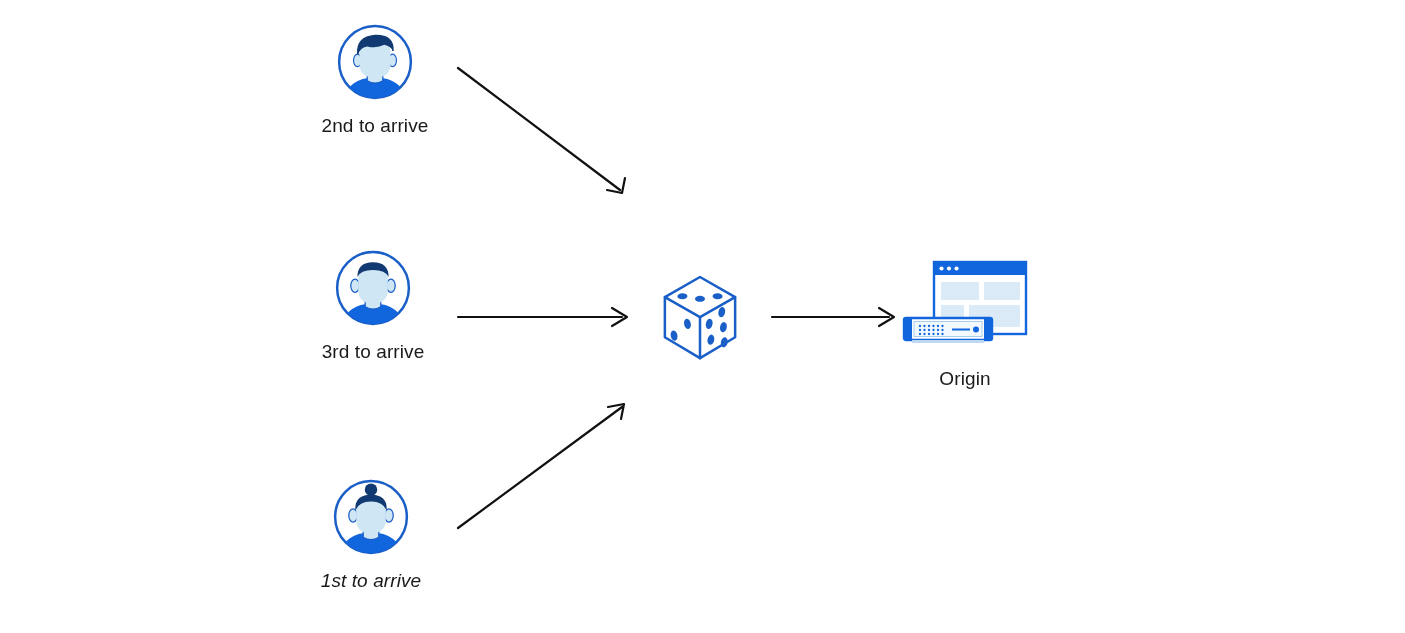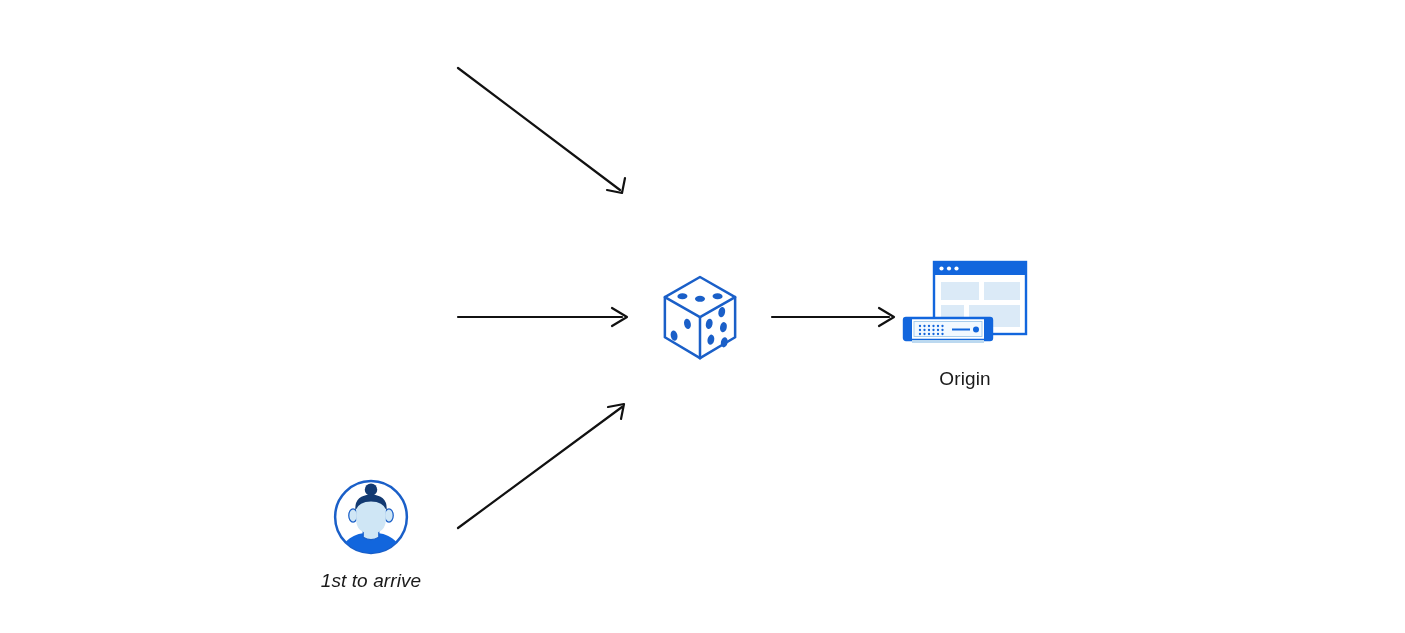--- a/index.html
+++ b/index.html
@@ -93,21 +93,68 @@
       <line x1="458" y1="528" x2="622" y2="407" stroke="#111111" stroke-width="2.2" stroke-linecap="round"></line>
       <polyline points="608,407 624,404 621,419" fill="none" stroke="#111111" stroke-width="2.2" stroke-linecap="round" stroke-linejoin="round"></polyline>
     </g>
 
     <g>
       <line x1="772" y1="317" x2="889" y2="317" stroke="#111111" stroke-width="2.2" stroke-linecap="round"></line>
       <polyline points="879,308 894,317 879,326" fill="none" stroke="#111111" stroke-width="2.2" stroke-linecap="round" stroke-linejoin="round"></polyline>
     </g>
   </svg>
 
-
+  <div class="node" id="client-2nd">
+    <svg class="client-icon" viewBox="0 0 100 100" xmlns="http://www.w3.org/2000/svg">
+      <defs>
+        <clipPath id="clipA">
+            <circle cx="50" cy="50" r="46"></circle>
+          </clipPath>
+      </defs>
+      <circle cx="50" cy="50" r="46" fill="#ffffff" stroke="#1a5fc8" stroke-width="3.2"></circle>
+      <g clip-path="url(#clipA)">
+
+        <path d="M50 70 C22 70 10 86 8 104 L92 104 C90 86 78 70 50 70 Z" fill="#1266dd"></path>
+
+        <path d="M40 58 L40 74 Q50 80 60 74 L60 58 Z" fill="#cfe6f5"></path>
+        <path d="M40 58 L40 74 Q50 80 60 74 L60 58" fill="none" stroke="#1a5fc8" stroke-width="1.6"></path>
+
+        <ellipse cx="27.5" cy="48" rx="5" ry="8" fill="#cfe6f5" stroke="#1a5fc8" stroke-width="1.5"></ellipse>
+        <ellipse cx="72.5" cy="48" rx="5" ry="8" fill="#cfe6f5" stroke="#1a5fc8" stroke-width="1.5"></ellipse>
+
+        <path d="M30 38 Q30 22 50 22 Q70 22 70 38 L70 52 Q70 70 50 70 Q30 70 30 52 Z" fill="#cfe6f5"></path>
+
+        <path d="M28 40 Q26 18 50 16 Q74 15 73 36 Q70 30 62 28 Q52 33 40 30 Q32 31 28 40 Z" fill="#123a72"></path>
+        <path d="M28 40 Q26 18 50 16 Q74 15 73 36" fill="none" stroke="#123a72" stroke-width="2"></path>
+      </g>
+    </svg>
+    <div class="node-label client-label">2nd to arrive</div>
+  </div>
+
+  <div class="node" id="client-3rd">
+    <svg class="client-icon" viewBox="0 0 100 100" xmlns="http://www.w3.org/2000/svg">
+      <defs>
+        <clipPath id="clipB">
+            <circle cx="50" cy="50" r="46"></circle>
+          </clipPath>
+      </defs>
+      <circle cx="50" cy="50" r="46" fill="#ffffff" stroke="#1a5fc8" stroke-width="3.2"></circle>
+      <g clip-path="url(#clipB)">
+        <path d="M50 70 C22 70 10 86 8 104 L92 104 C90 86 78 70 50 70 Z" fill="#1266dd"></path>
+        <path d="M40 58 L40 74 Q50 80 60 74 L60 58 Z" fill="#cfe6f5"></path>
+        <path d="M40 58 L40 74 Q50 80 60 74 L60 58" fill="none" stroke="#1a5fc8" stroke-width="1.6"></path>
+        <ellipse cx="27" cy="47" rx="5.5" ry="8.5" fill="#cfe6f5" stroke="#1a5fc8" stroke-width="1.6"></ellipse>
+        <ellipse cx="73" cy="47" rx="5.5" ry="8.5" fill="#cfe6f5" stroke="#1a5fc8" stroke-width="1.6"></ellipse>
+        <path d="M31 38 Q31 22 50 22 Q69 22 69 38 L69 52 Q69 70 50 70 Q31 70 31 52 Z" fill="#cfe6f5"></path>
+
+        <path d="M30 36 Q30 17 50 17 Q70 17 70 36 Q66 27 50 27 Q34 27 30 36 Z" fill="#123a72"></path>
+      </g>
+    </svg>
+    <div class="node-label client-label">3rd to arrive</div>
+  </div>
 
   <div class="node" id="client-1st">
     <svg class="client-icon" viewBox="0 0 100 100" xmlns="http://www.w3.org/2000/svg">
       <defs>
         <clipPath id="clipC">
             <circle cx="50" cy="50" r="46"></circle>
           </clipPath>
       </defs>
       <circle cx="50" cy="50" r="46" fill="#ffffff" stroke="#1a5fc8" stroke-width="3.2"></circle>
       <g clip-path="url(#clipC)">

